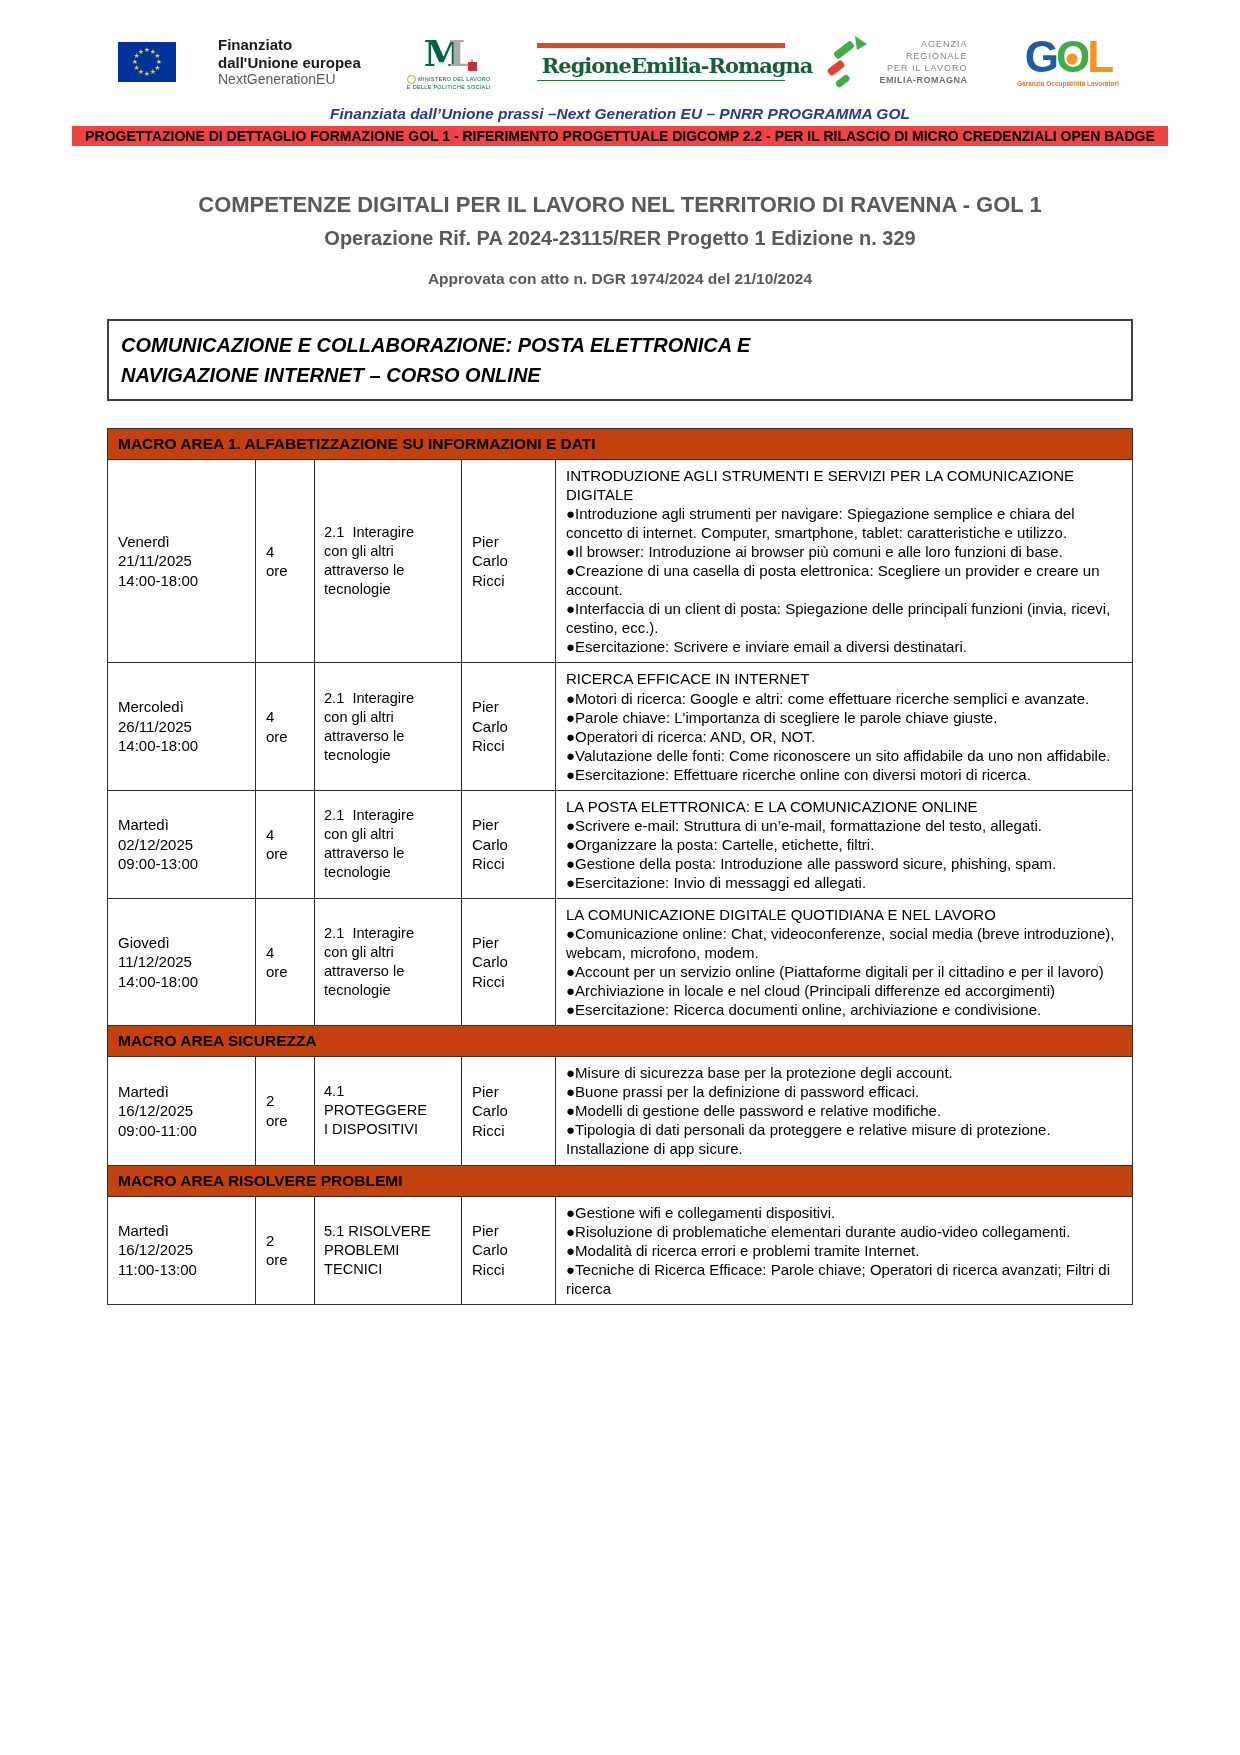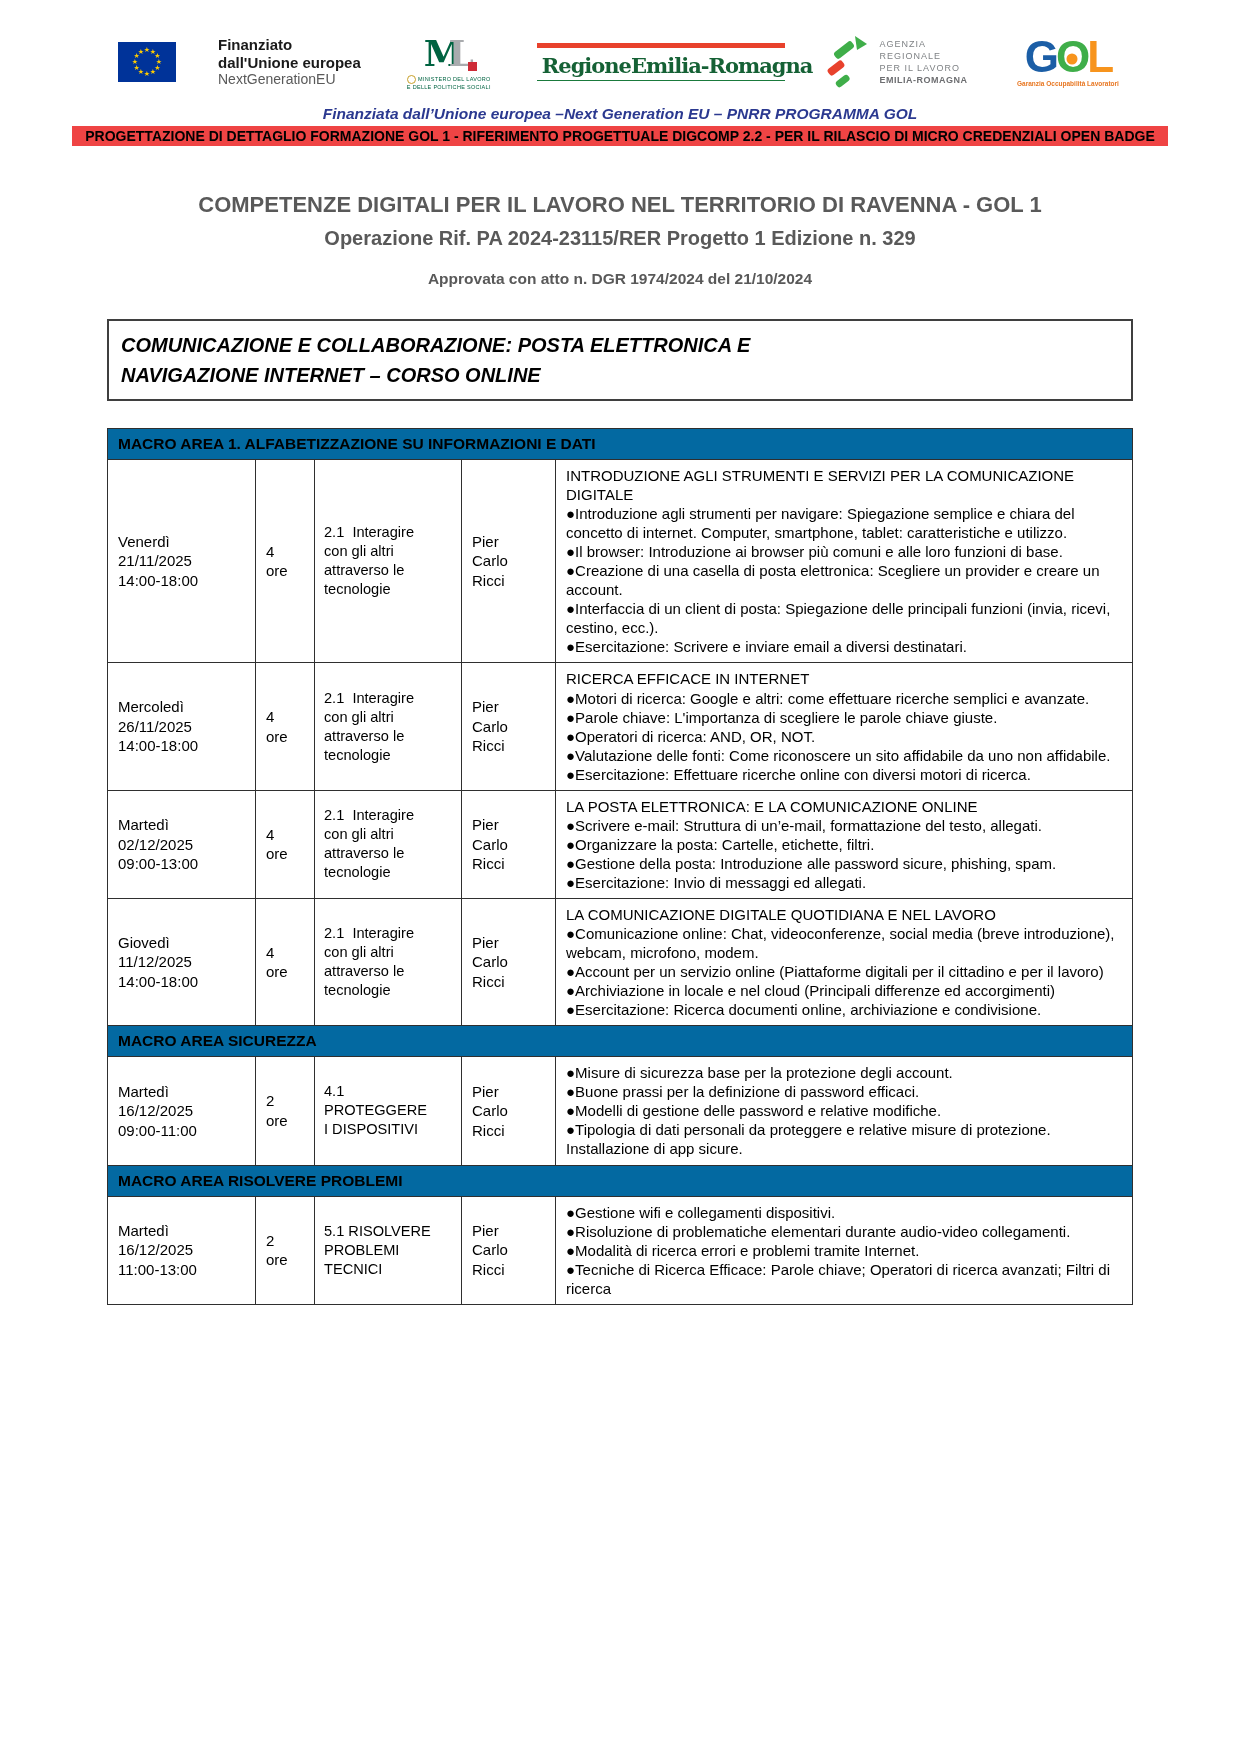--- a/index.html
+++ b/index.html
@@ -20,21 +20,21 @@
   .ml-red{position:absolute;right:-3px;bottom:2px;width:9px;height:9px;background:#ce2b37;}
   .ml-caption{font-size:5.5px;color:#006341;letter-spacing:.3px;line-height:1.3;margin-top:2px;}
   .ml-emblem{display:inline-block;width:7px;height:7px;border:1px solid #c8a028;border-radius:50%;vertical-align:middle;margin-right:2px;}
 
   .rer-logo{width:248px;}
   .rer-topbar{height:5px;background:#e8412c;margin-bottom:4px;}
   .rer-row{display:flex;align-items:center;gap:5px;border-bottom:1.5px solid #1a7a3c;padding-bottom:2px;}
   .rer-name{font-family:"DejaVu Serif",serif;font-weight:bold;font-size:21px;color:#156135;letter-spacing:-1px;white-space:nowrap;}
 
   .arl-logo{display:flex;align-items:center;gap:8px;}
-  .arl-text{font-size:9px;color:#7f8285;letter-spacing:1px;line-height:1.35;}
+  .arl-text{font-size:9px;color:#7f8285;letter-spacing:1px;line-height:1.35;text-align:right;}
   .arl-text .last{color:#6d6e71;font-weight:bold;letter-spacing:.5px;}
 
   .gol-logo{text-align:center;width:120px;}
   .gol-letters{font-weight:900;font-size:44px;line-height:40px;letter-spacing:-3px;}
   .gol-g{color:#1b5ea6;}
   .gol-o{color:#3fae49;position:relative;}
   .gol-o .dot{position:absolute;left:50%;top:56%;width:11px;height:11px;background:#f7941d;border-radius:50%;transform:translate(-50%,-50%);}
   .gol-l{color:#f7941d;}
   .gol-caption{font-size:6.5px;color:#e87722;font-weight:bold;margin-top:3px;}
 
@@ -48,21 +48,21 @@
   .t2{font-size:20px;margin-top:9px;}
   .t3{font-size:15.5px;margin-top:20px;}
 
   
   .course-box{margin:31px 107px 0;border:2px solid #3f3f3f;padding:9px 12px;font-size:20px;font-weight:bold;line-height:1.5;white-space:pre-line;font-style:italic;}
 
   
   table.sched{margin:27px 0 0 107px;width:1026px;border-collapse:collapse;table-layout:fixed;}
   table.sched td{border:1.4px solid #2f2f2f;}
   .c1{width:148px;} .c2{width:59px;} .c3{width:147px;} .c4{width:94px;} .c5{width:auto;}
-  .macro-row td{font-weight:bold;font-size:15.5px;padding:6px 10px;background:#0369a1;}
+  .macro-row td{font-weight:bold;font-size:15.5px;padding:6px 10px;background:#c2410c;}
   .col-head td{background:#d8d8d8;font-weight:bold;font-size:15.5px;padding:6px 10px;}
   .data-row td{font-size:15px;vertical-align:middle;padding:8px 8px 8px 10px;line-height:1.3;}
   .pre{white-space:pre-line;}
   .data-row td.competenza{font-size:14.6px;padding-left:9px;}
   .data-row td.cont{padding:6px 10px;line-height:1.27;}
   .cont-title,.cont-line{margin:0;}
 </style>
 </head>
 <body>
 
@@ -130,21 +130,21 @@
 
   <div class="gol-logo">
     <div class="gol-letters">
       <span class="gol-g">G</span><span class="gol-o"><span>O</span><span class="dot"></span></span><span class="gol-l">L</span>
     </div>
     <div class="gol-caption">Garanzia Occupabilità Lavoratori</div>
   </div>
 
 </header>
 
-<div class="funding-line">Finanziata dall’Unione europea –Next Generation EU – PNRR PROGRAMMA GOL</div>
+<div class="funding-line">Finanziata dall’Unione prassi –Next Generation EU – PNRR PROGRAMMA GOL</div>
 <div class="project-bar">PROGETTAZIONE DI DETTAGLIO FORMAZIONE GOL 1 - RIFERIMENTO PROGETTUALE DIGCOMP 2.2 - PER IL RILASCIO DI MICRO CREDENZIALI OPEN BADGE</div>
 
 <div class="titles">
   <div class="t1">COMPETENZE DIGITALI PER IL LAVORO NEL TERRITORIO DI RAVENNA - GOL 1</div>
   <div class="t2">Operazione Rif. PA 2024-23115/RER Progetto 1 Edizione n. 329</div>
   <div class="t3">Approvata con atto n. DGR 1974/2024 del 21/10/2024</div>
 </div>
 
 <div class="course-box">COMUNICAZIONE E COLLABORAZIONE: POSTA ELETTRONICA E
 NAVIGAZIONE INTERNET – CORSO ONLINE</div>

